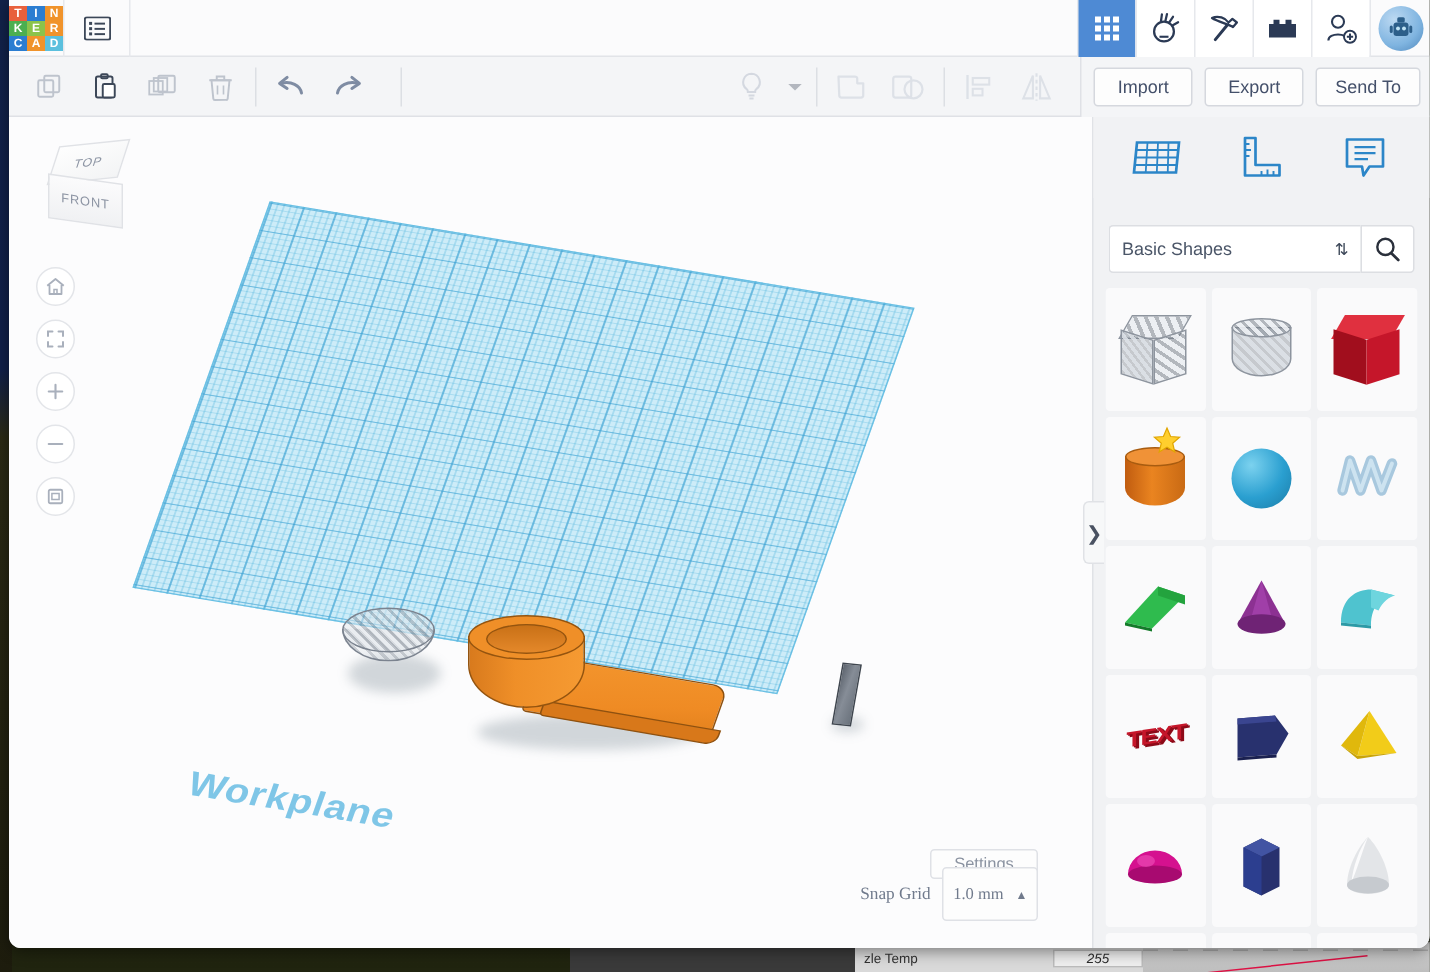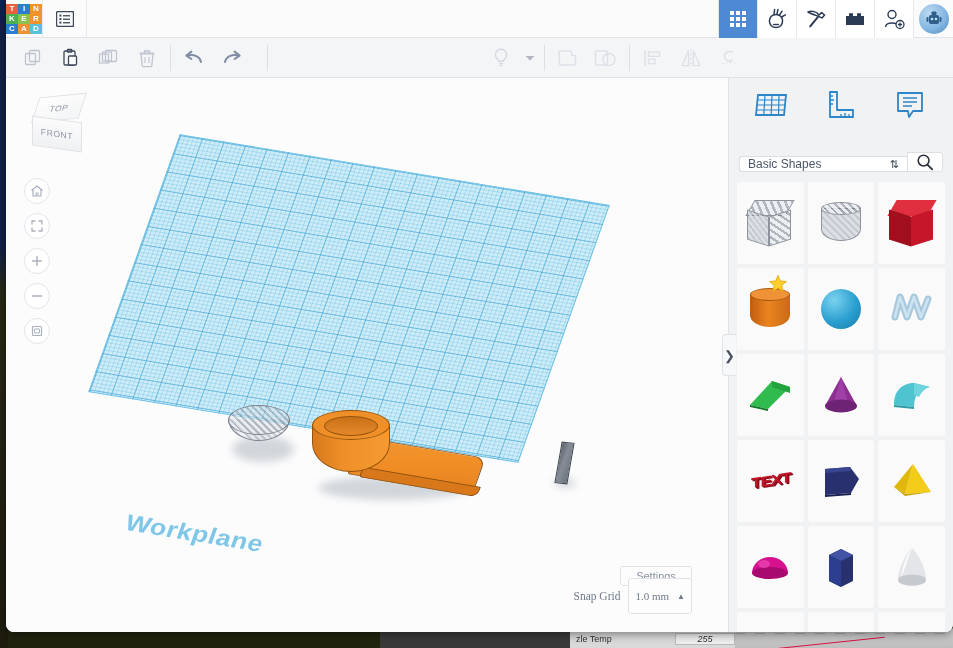--- a/index.html
+++ b/index.html
@@ -21,21 +21,21 @@
     background: linear-gradient(180deg,#12224a 0%,#11204a 38%,#2b2a15 45%,#1d1c0d 100%);
   }
   #bg-slicer {
     position: absolute; left: 380px; top: 628px; right: 0; height: 20px;
     background: #d9d9d9;
     border-top: 1px solid #9a9a9a;
     display: flex; align-items: center;
     font-size: 9px; color: #2b2b2b;
   }
   #bg-slicer .darkcol { width: 190px; height: 20px; background: #3a3a3a; }
-  #bg-slicer .lbl { padding-left: 6px; width: 105px; color:#333; }
+  #bg-slicer .lbl { padding-left: 6px; width: 132px; color:#333; }
   #bg-slicer .val { width: 60px; text-align:center; background:#eee; border:1px solid #bbb; margin:1px 0; font-size:9px;font-style:italic;}
   #bg-slicer .plate {
     flex: 1; height: 20px;
     background: linear-gradient(180deg,#cfcfcf,#bdbdbd);
     position: relative; overflow: hidden;
   }
   #bg-slicer .plate::before{
     content:""; position:absolute; left:0; top:4px; width:100%; height:1px;
     background: repeating-linear-gradient(90deg,#aaa 0 10px, transparent 10px 20px);
   }
@@ -258,21 +258,21 @@
   #right-panel {
     position:absolute; left: 722px; top: 78px; width: 225px; height: 554px;
     background: #f1f2f4; border-left: 1px solid #e0e2e6;
   }
   #panel-tabs {
     height: 54px; display:flex; align-items:center; justify-content:space-around;
     background: #f1f2f4; padding: 0 8px;
   }
   .panel-tab { width: 52px; height: 42px; display:flex;align-items:center;justify-content:center; }
   #panel-search-row {
-    display:flex; margin: 8px 10px 10px 10px; height: 32px; align-items: flex-end;
+    display:flex; margin: 18px 10px 10px 10px; height: 32px;
   }
   #shape-category {
     flex: 1; background:#fff; border:1px solid #dcdee2; border-right:none;
     border-radius: 3px 0 0 3px;
     display:flex;align-items:center; justify-content:space-between;
     padding: 0 8px; font-size: 12px; color:#4b5668;
   }
   #shape-search-btn {
     width: 36px; background:#fff; border:1px solid #dcdee2; border-radius: 0 3px 3px 0;
     display:flex;align-items:center;justify-content:center;
@@ -492,20 +492,25 @@
     </div>
     <div class="tb-btn disabled">
       <svg width="24" height="22" viewBox="0 0 24 22">
         <path d="M16 5 C11 3.5 7 6 7.6 10 C8.2 14 14 15 16 12.6" fill="none" stroke="#b4bdcc" stroke-width="1.5"></path>
         <path d="M5 17 q5 -2 13 -1" stroke="#b4bdcc" stroke-width="1.2" stroke-dasharray="1.8 2.2" fill="none"></path>
       </svg>
     </div>
 
     <div class="tb-flex"></div>
 
+    <div id="right-actions">
+      <div class="act-btn">Import</div>
+      <div class="act-btn">Export</div>
+      <div class="act-btn">Send To</div>
+    </div>
   </div>
 
   <div id="canvas">
 
     <div id="viewcube">
       <div class="vc-top">TOP</div>
       <div class="vc-front">FRONT</div>
     </div>
 
     <div id="nav-buttons">

